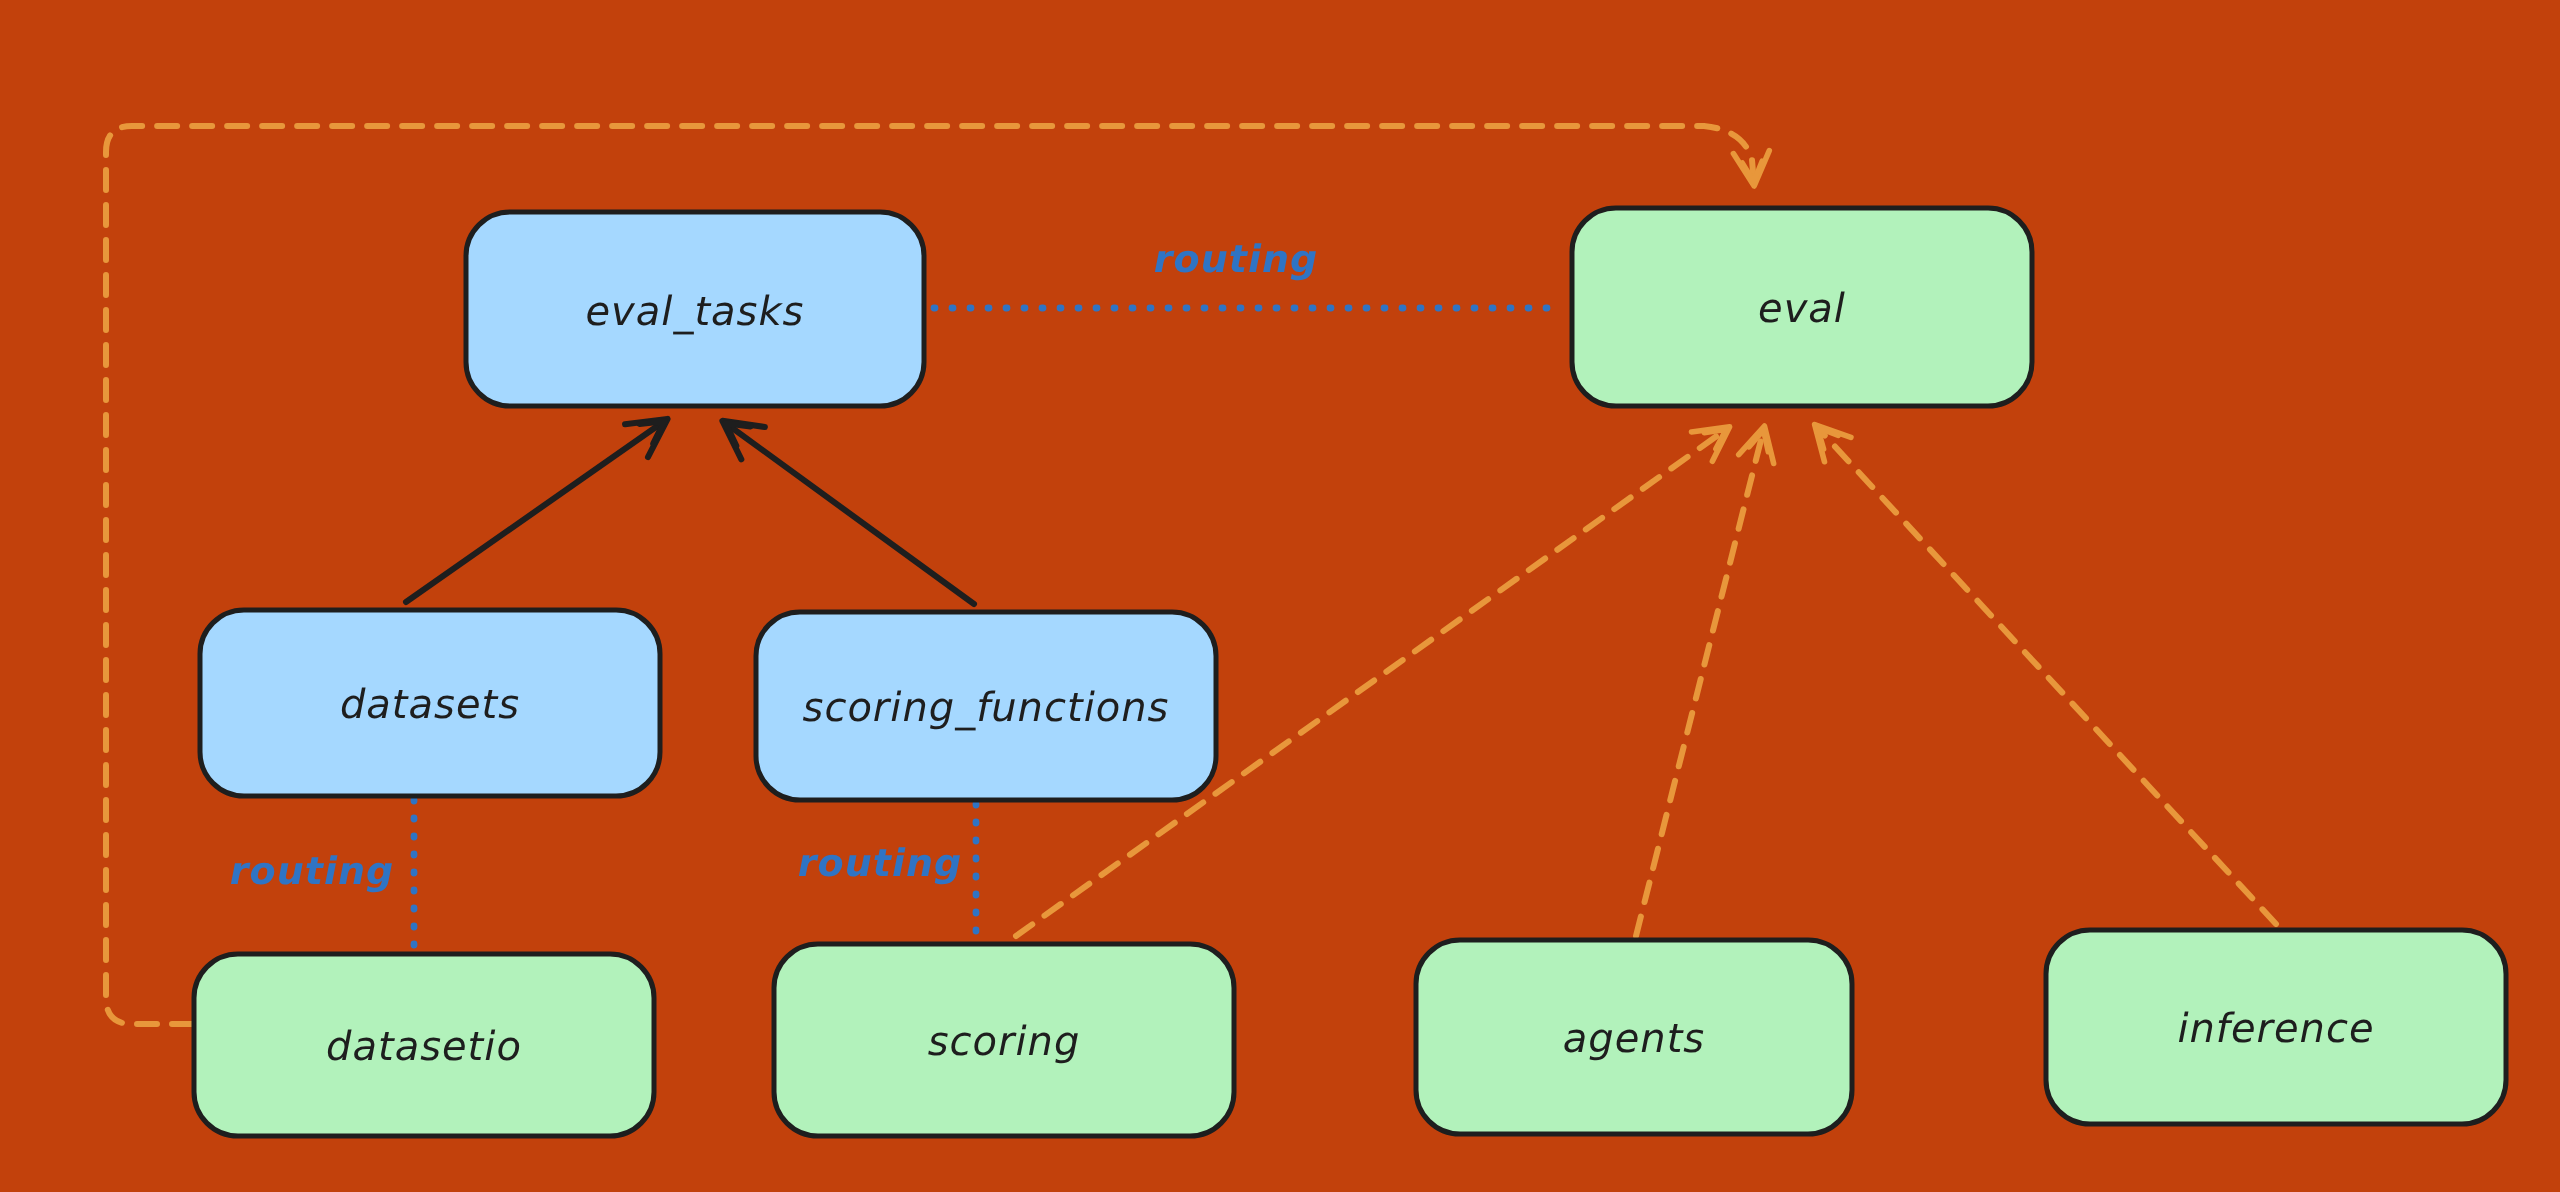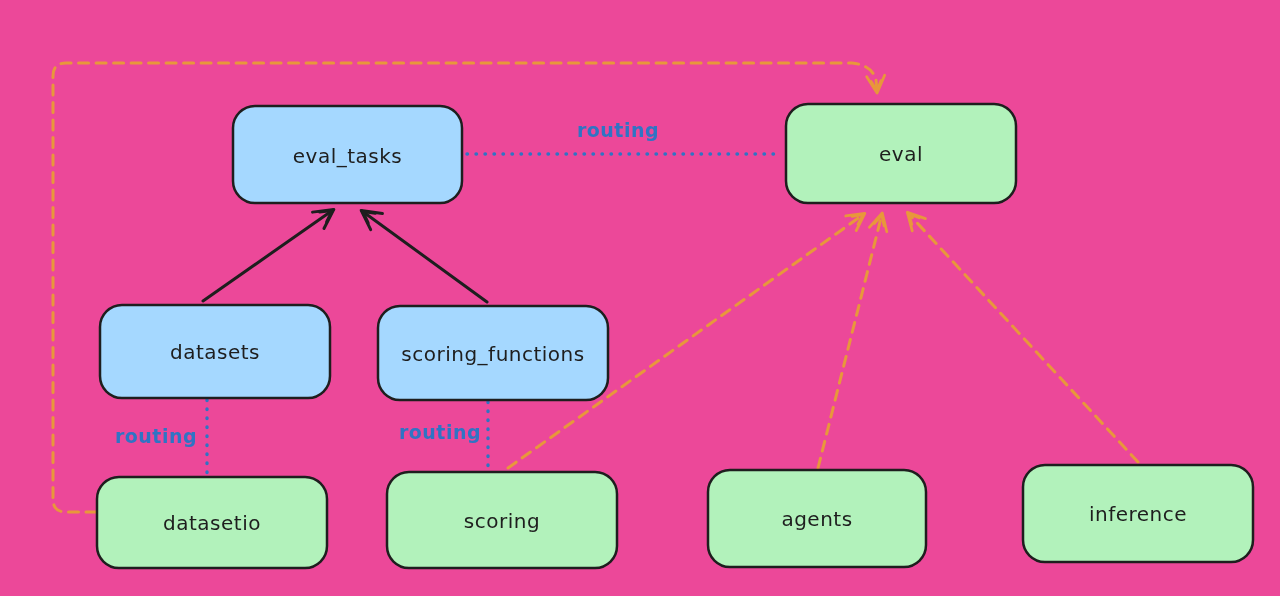--- a/index.html
+++ b/index.html
@@ -4,21 +4,21 @@
 <style>
   html, body {
     margin: 0;
     padding: 0;
     background: #ffffff;
     width: 1280px;
     height: 596px;
     overflow: hidden;
     font-family: "DejaVu Sans", sans-serif;
   }
-  #stage { position: relative; width: 1280px; height: 596px; background: #ec4899; }
+  #stage { position: relative; width: 1280px; height: 596px; background: #c2410c; font-style: italic; }
   svg { display: block; }
   .node-box {
     stroke: #1e1e1e;
     stroke-width: 2.5;
     stroke-linejoin: round;
   }
   .fill-blue  { fill: #a5d8ff; }
   .fill-green { fill: #b2f2bb; }
   .node-label {
     font-family: "DejaVu Sans", sans-serif;

